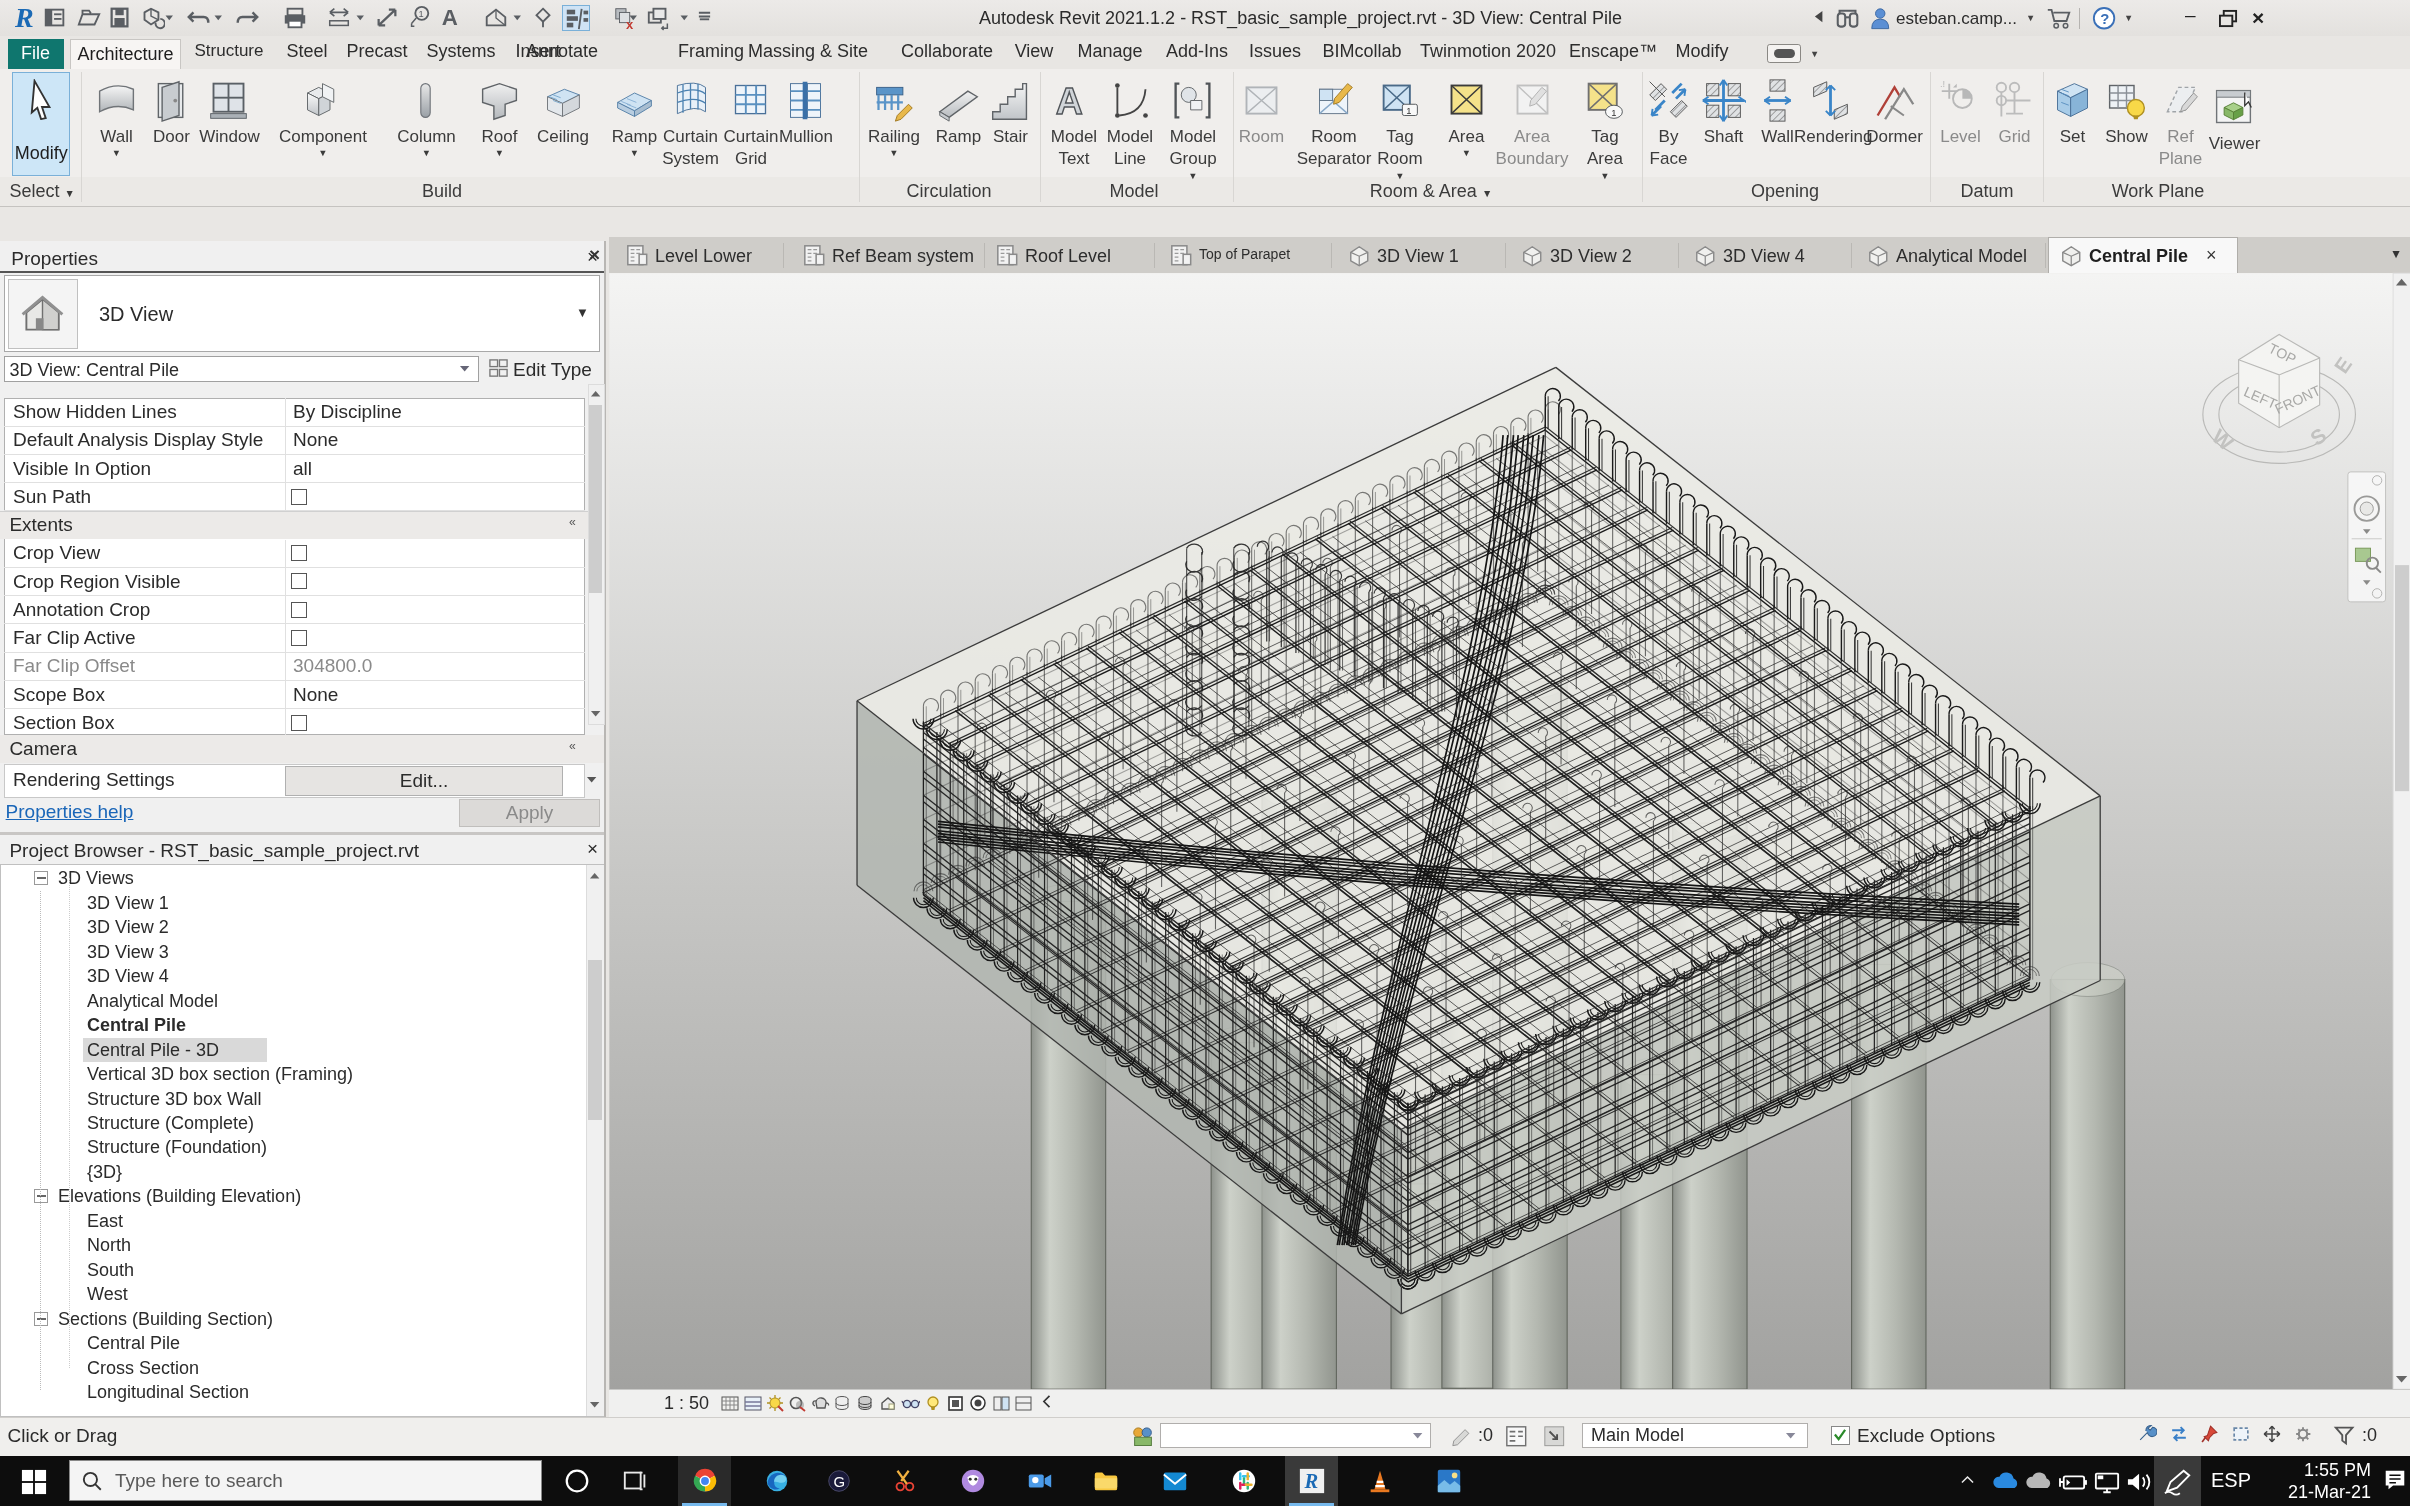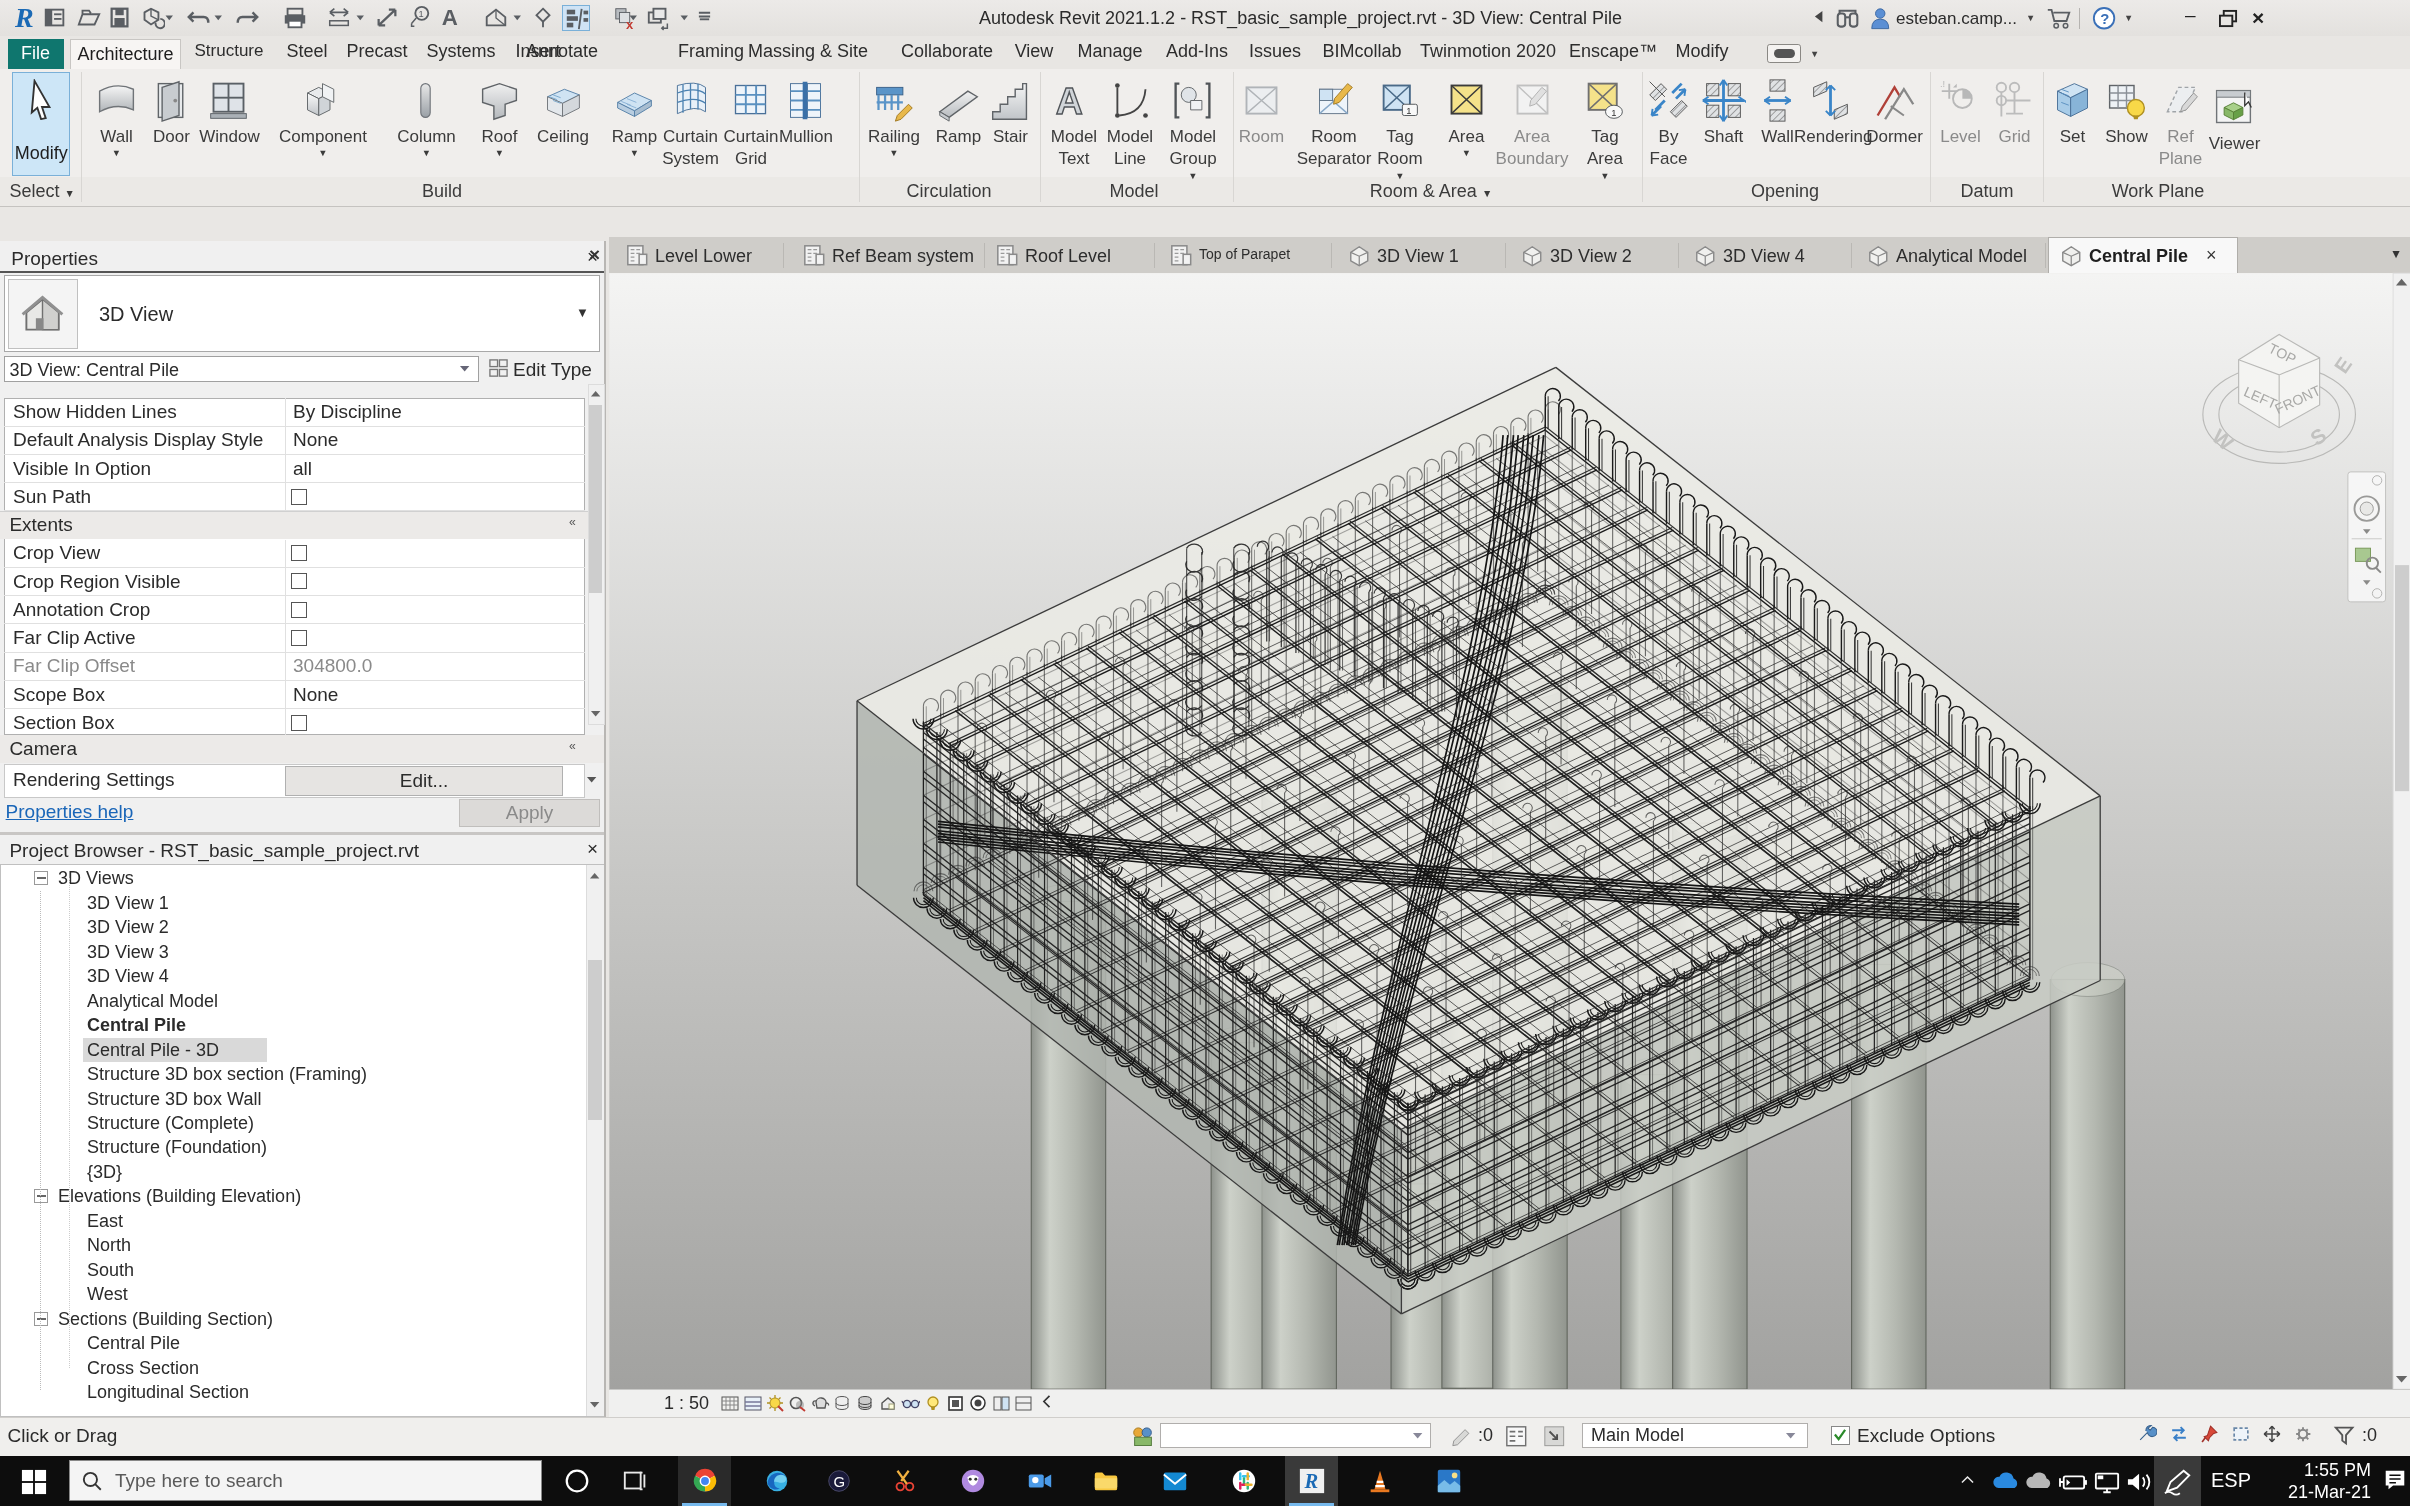--- a/index.html
+++ b/index.html
@@ -650,21 +650,21 @@
 <div class="abs" style="left:37px;top:877px;width:8.5px;height:1.9px;background:#666;"></div>
 <div class="tx" style="left:58px;top:868px;font-size:18px;color:#2b2b2b">3D Views</div>
 <div class="tx" style="left:87px;top:893px;font-size:18px;color:#2b2b2b">3D View 1</div>
 <div class="tx" style="left:87px;top:917px;font-size:18px;color:#2b2b2b">3D View 2</div>
 <div class="tx" style="left:87px;top:942px;font-size:18px;color:#2b2b2b">3D View 3</div>
 <div class="tx" style="left:87px;top:966px;font-size:18px;color:#2b2b2b">3D View 4</div>
 <div class="tx" style="left:87px;top:991px;font-size:18px;color:#2b2b2b">Analytical Model</div>
 <div class="tx" style="left:87px;top:1015px;font-size:18px;color:#2b2b2b;font-weight:bold">Central Pile</div>
 <div class="abs" style="left:83px;top:1038px;width:184px;height:23.5px;background:#d9d9d9;"></div>
 <div class="tx" style="left:87px;top:1040px;font-size:18px;color:#2b2b2b">Central Pile - 3D</div>
-<div class="tx" style="left:87px;top:1064px;font-size:18px;color:#2b2b2b">Structure 3D box section (Framing)</div>
+<div class="tx" style="left:87px;top:1064px;font-size:18px;color:#2b2b2b">Vertical 3D box section (Framing)</div>
 <div class="tx" style="left:87px;top:1089px;font-size:18px;color:#2b2b2b">Structure 3D box Wall</div>
 <div class="tx" style="left:87px;top:1113px;font-size:18px;color:#2b2b2b">Structure (Complete)</div>
 <div class="tx" style="left:87px;top:1137px;font-size:18px;color:#2b2b2b">Structure (Foundation)</div>
 <div class="tx" style="left:87px;top:1162px;font-size:18px;color:#2b2b2b">{3D}</div>
 <div class="abs" style="left:34px;top:1189px;width:14px;height:14px;background:#fff;border:0.9px solid #999;"></div>
 <div class="abs" style="left:37px;top:1195px;width:8.5px;height:1.9px;background:#666;"></div>
 <div class="tx" style="left:58px;top:1186px;font-size:18px;color:#2b2b2b">Elevations (Building Elevation)</div>
 <div class="tx" style="left:87px;top:1211px;font-size:18px;color:#2b2b2b">East</div>
 <div class="tx" style="left:87px;top:1235px;font-size:18px;color:#2b2b2b">North</div>
 <div class="tx" style="left:87px;top:1260px;font-size:18px;color:#2b2b2b">South</div>

